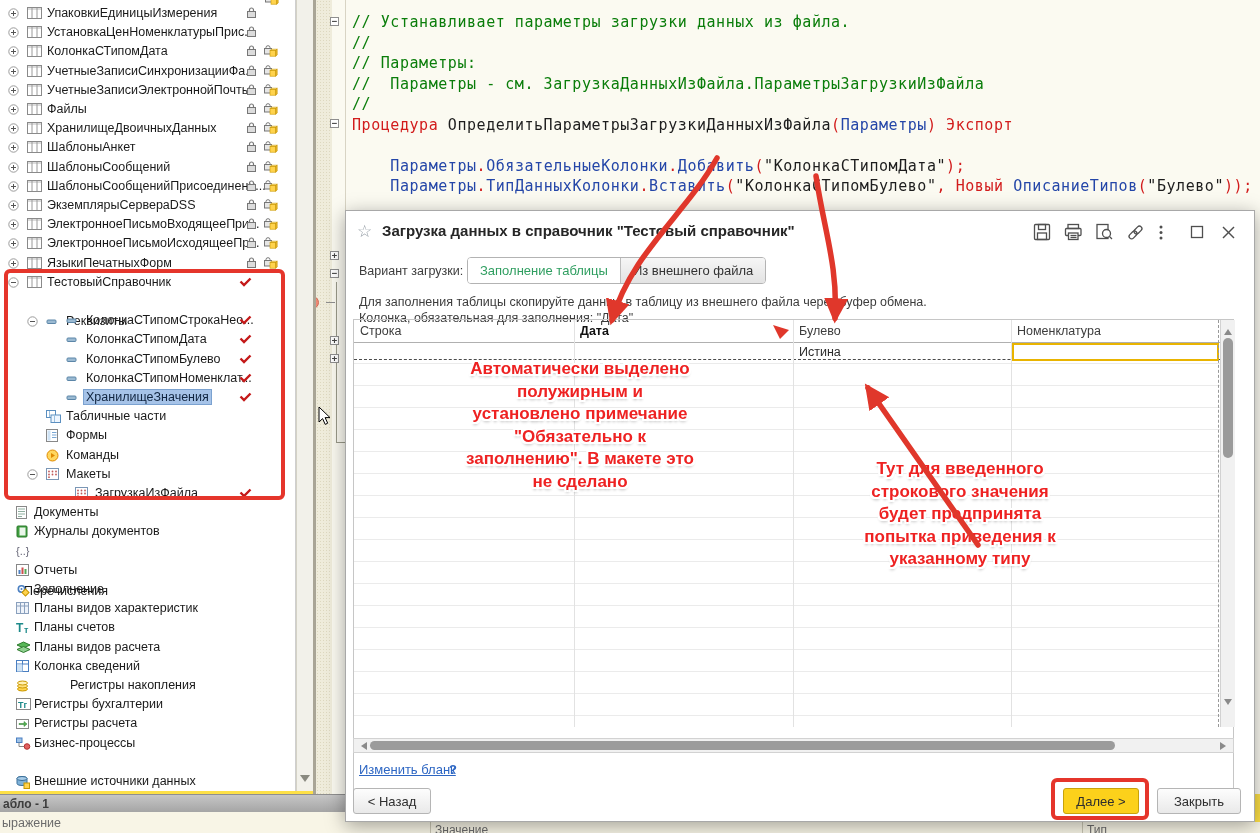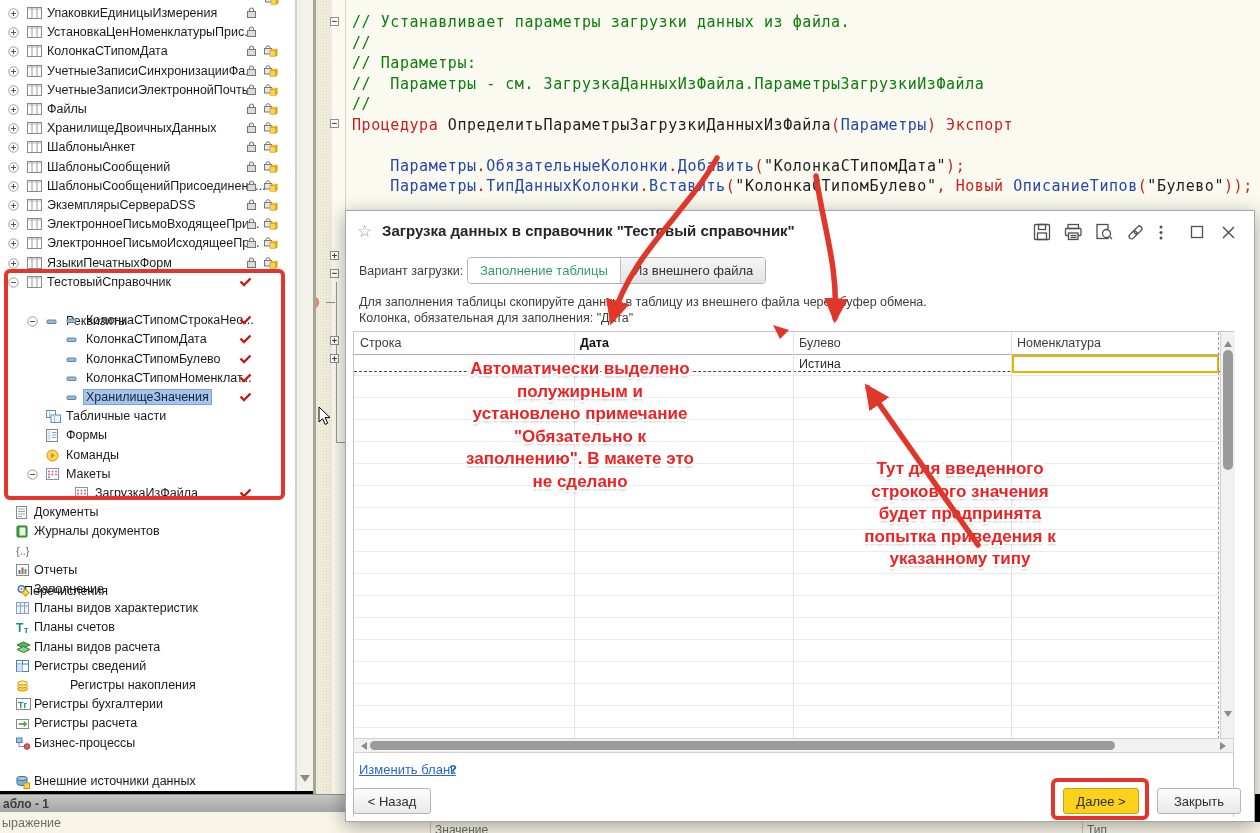--- a/index.html
+++ b/index.html
@@ -1,18 +1,18 @@
 <!DOCTYPE html>
 <html><head>
 <meta charset="utf-8">
 <style>
   html,body{margin:0;padding:0;background:#fff;}
   *{box-sizing:border-box;}
   .screen{position:relative;width:1260px;height:833px;overflow:hidden;
-    font-family:"Liberation Sans","DejaVu Sans",sans-serif;background:#000000;}
+    font-family:"Liberation Sans","DejaVu Sans",sans-serif;background:#fde047;}
   
   .tree{position:absolute;left:0;top:0;width:296px;height:791px;background:#fff;
     border-right:1px solid #cfcfcf;overflow:hidden;z-index:5;}
   .trow{position:absolute;left:0;width:296px;height:19px;}
   .ticon{position:absolute;display:inline-block;line-height:0;}
   .tlabel{position:absolute;top:2px;font-size:12.5px;color:#1a1a1a;white-space:nowrap;}
   .tlabel.tsel{background:#a6c3e8;outline:1px solid #7ba2d0;padding:0 2px;margin-left:-2px;color:#10243f;}
   .tree-sb{position:absolute;left:296px;top:0;width:17px;height:791px;background:#f2f1ea;
     border-left:1px solid #d4d2c6;z-index:5;}
   .tree-sb .down{position:absolute;left:3px;bottom:4px;width:0;height:0;
@@ -44,21 +44,21 @@
   .dlg-icons{position:absolute;right:16px;top:12px;display:flex;gap:12px;align-items:center;}
   .dlg-icons .tbi{width:19px;height:19px;display:inline-block;line-height:0;cursor:default;}
   .variant-label{position:absolute;left:13px;top:53px;font-size:12.5px;color:#3c3c3c;}
   .tabs{position:absolute;left:121px;top:46px;height:27px;display:flex;border:1px solid #b3b3b3;
     border-radius:4px;overflow:hidden;background:#fff;}
   .tab{padding:5px 12px 0 12px;font-size:13px;height:100%;}
   .tab.active{background:#fff;color:#2f9e60;}
   .tab.idle{background:linear-gradient(#f6f6f6,#e3e3e3);color:#333;border-left:1px solid #bdbdbd;}
   .hint{position:absolute;left:13px;font-size:12.5px;color:#3c3c3c;white-space:nowrap;}
   
-  .ttable{position:absolute;left:7px;top:120px;width:881px;height:486px;border:1px solid #c6c6c6;border-bottom:none;}
+  .ttable{position:absolute;left:7px;top:108px;width:881px;height:486px;border:1px solid #c6c6c6;border-bottom:none;}
   .thead-cell{position:absolute;top:0;height:22px;font-size:12.5px;color:#3c3c3c;padding:4px 0 0 6px;}
   .thead-cell.emph{font-weight:bold;color:#111;}
   .tbody{position:absolute;left:0;top:22px;width:866px;height:385px;
     background-image:repeating-linear-gradient(to bottom,transparent 0 21px,#ebebeb 21px 22px);}
   .headline{position:absolute;left:0;top:22px;width:866px;height:0;border-top:1px solid #b0b0b0;}
   .vline{position:absolute;top:0;width:0;height:407px;border-left:1px solid #e2e2e2;}
   .vline.dash{border-left:1px dashed #999;}
   .cellval{position:absolute;font-size:12.5px;color:#2c2c2c;}
   .dashrow{position:absolute;left:0;top:39px;width:866px;height:0;border-top:1.5px dashed #4a4a4a;}
   .selcell{position:absolute;left:658px;top:23px;width:207px;height:18px;border:2px solid #e9b400;background:#fff;}
@@ -649,21 +649,21 @@
           </svg></span>
         <span class="tlabel" style="left: 34px;">Планы видов расчета</span>
       </div>
       <div class="trow" style="top: 656.8px;">
         <span class="ticon" style="left: 16px; top: 3px;"><svg width="13" height="12">
             <rect x="0.5" y="0.5" width="12" height="11" fill="#fff" stroke="#4a7fc1"></rect>
             <line x1="0.5" y1="4" x2="12.5" y2="4" stroke="#4a7fc1"></line>
             <line x1="6.5" y1="0.5" x2="6.5" y2="11.5" stroke="#4a7fc1"></line>
             <rect x="1" y="4.5" width="5.5" height="7" fill="#cfe3f5"></rect>
           </svg></span>
-        <span class="tlabel" style="left: 34px;">Регистры сведений</span>
+        <span class="tlabel" style="left: 34px;">Колонка сведений</span>
       </div>
       <div class="trow" style="top: 676px;">
         <span class="ticon" style="left: 16px; top: 3px;"><svg width="13" height="13">
             <ellipse cx="6.5" cy="10" rx="5" ry="2" fill="#ffd34d" stroke="#c99700"></ellipse>
             <ellipse cx="6.5" cy="7" rx="5" ry="2" fill="#ffe07a" stroke="#c99700"></ellipse>
             <ellipse cx="6.5" cy="4" rx="5" ry="2" fill="#fff0b3" stroke="#c99700"></ellipse>
           </svg></span>
         <span class="tlabel" style="left: 34px; margin-left: 36px;">Регистры накопления</span>
       </div>
       <div class="trow" style="top: 695.2px;">

